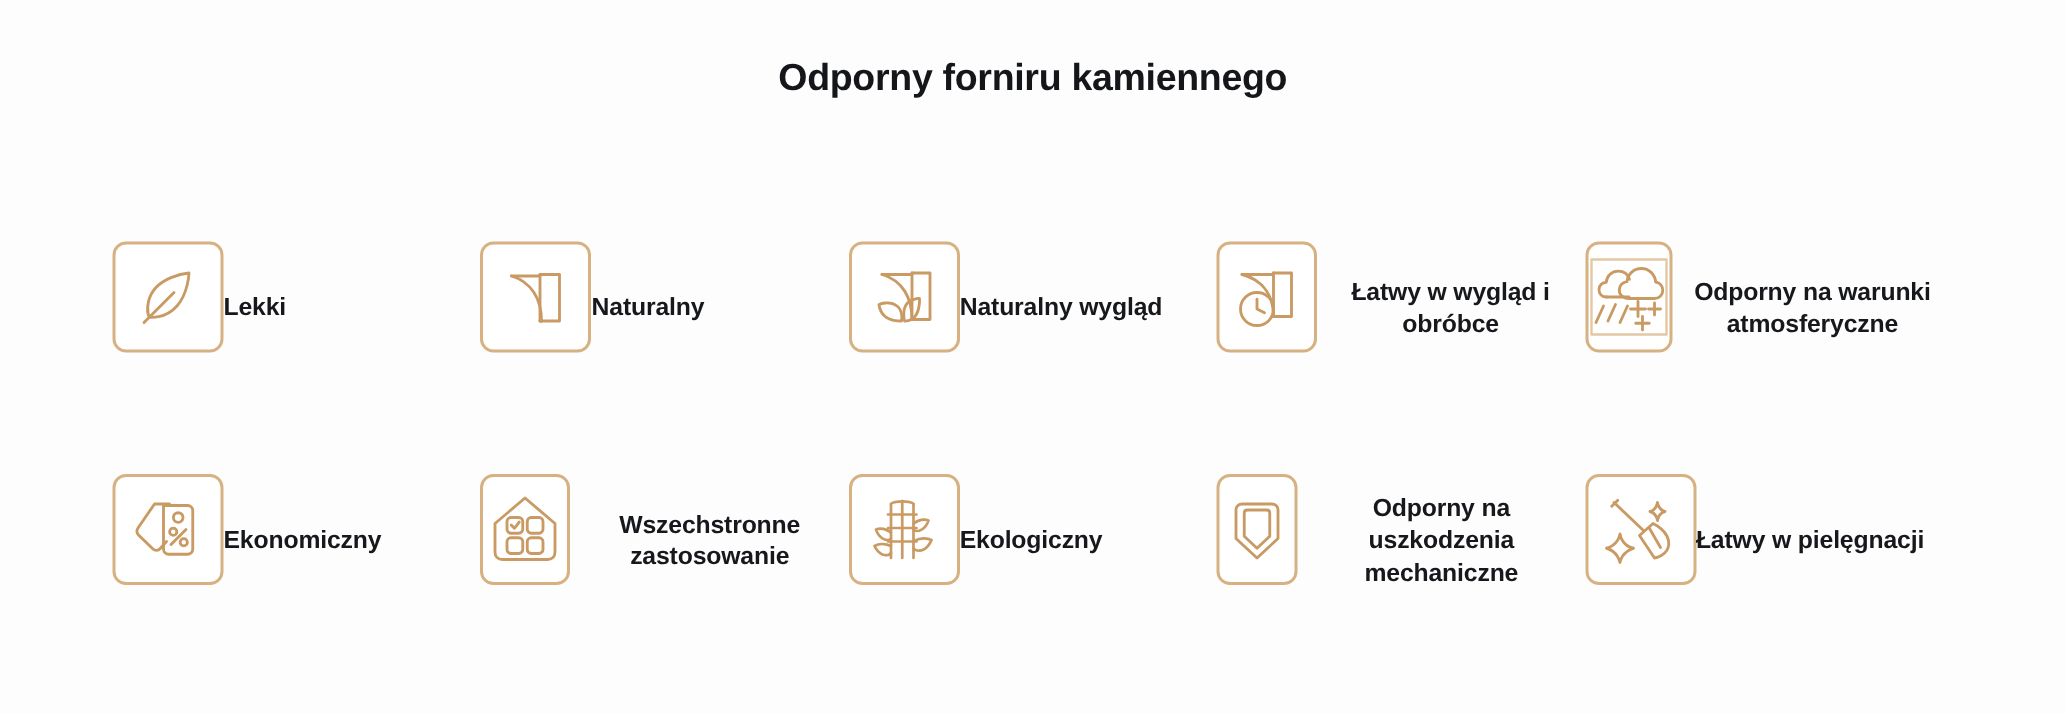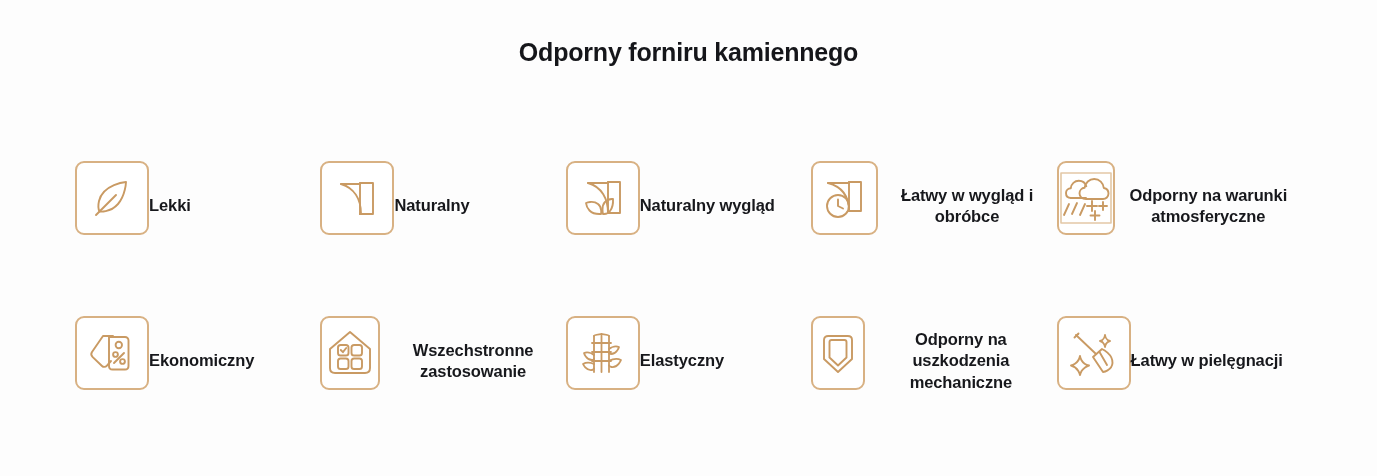--- a/index.html
+++ b/index.html
@@ -179,21 +179,21 @@
         <svg width="50" height="50" viewBox="0 0 50 50" fill="none" stroke="#c99a63" stroke-width="1.8" stroke-linecap="round" stroke-linejoin="round">
           <path d="M16 8 L16 44 M23.5 6 L23.5 44 M31 8 L31 44"></path>
           <path d="M16 8 C16 6.5 23.5 6.5 23.5 6 M23.5 6 C23.5 6.5 31 6.5 31 8"></path>
           <path d="M14 15 L33 15 M14 24 L33 24 M14 33 L33 33"></path>
           <path d="M31 21 C31 21 36 17 41 19 C41 19 39 26 33 26 C31.8 26 31 25 31 25"></path>
           <path d="M16 27 C16 27 11 23 6 25 C6 25 8 32 14 32 C15.2 32 16 31 16 31"></path>
           <path d="M31 33 C31 33 37 29 43 32 C43 32 40 40 33.5 39 C32 38.8 31 37.5 31 37.5"></path>
           <path d="M16 36 C16 36 10 33 5 36 C5 36 8 43 14 42 C15.3 41.8 16 40.5 16 40.5"></path>
         </svg>
       </div>
-      <div class="feature-label">Elastyczny</div>
+      <div class="feature-label">Ekologiczny</div>
     </div>
 
     <div class="feature">
       <div class="icon-box">
         <svg width="50" height="50" viewBox="0 0 50 50" fill="none" stroke="#c99a63" stroke-width="1.9" stroke-linecap="round" stroke-linejoin="round">
           <path d="M11 12 C11 9.5 12.8 8 15.2 8 L34.8 8 C37.2 8 39 9.5 39 12 L39 31 L25 44 L11 31 Z"></path>
           <path d="M16.5 14 C16.5 12.8 17.4 12 18.6 12 L31.4 12 C32.6 12 33.5 12.8 33.5 14 L33.5 29.5 L25 37.5 L16.5 29.5 Z"></path>
         </svg>
       </div>
       <div class="feature-label">Odporny na uszkodzenia mechaniczne</div>

